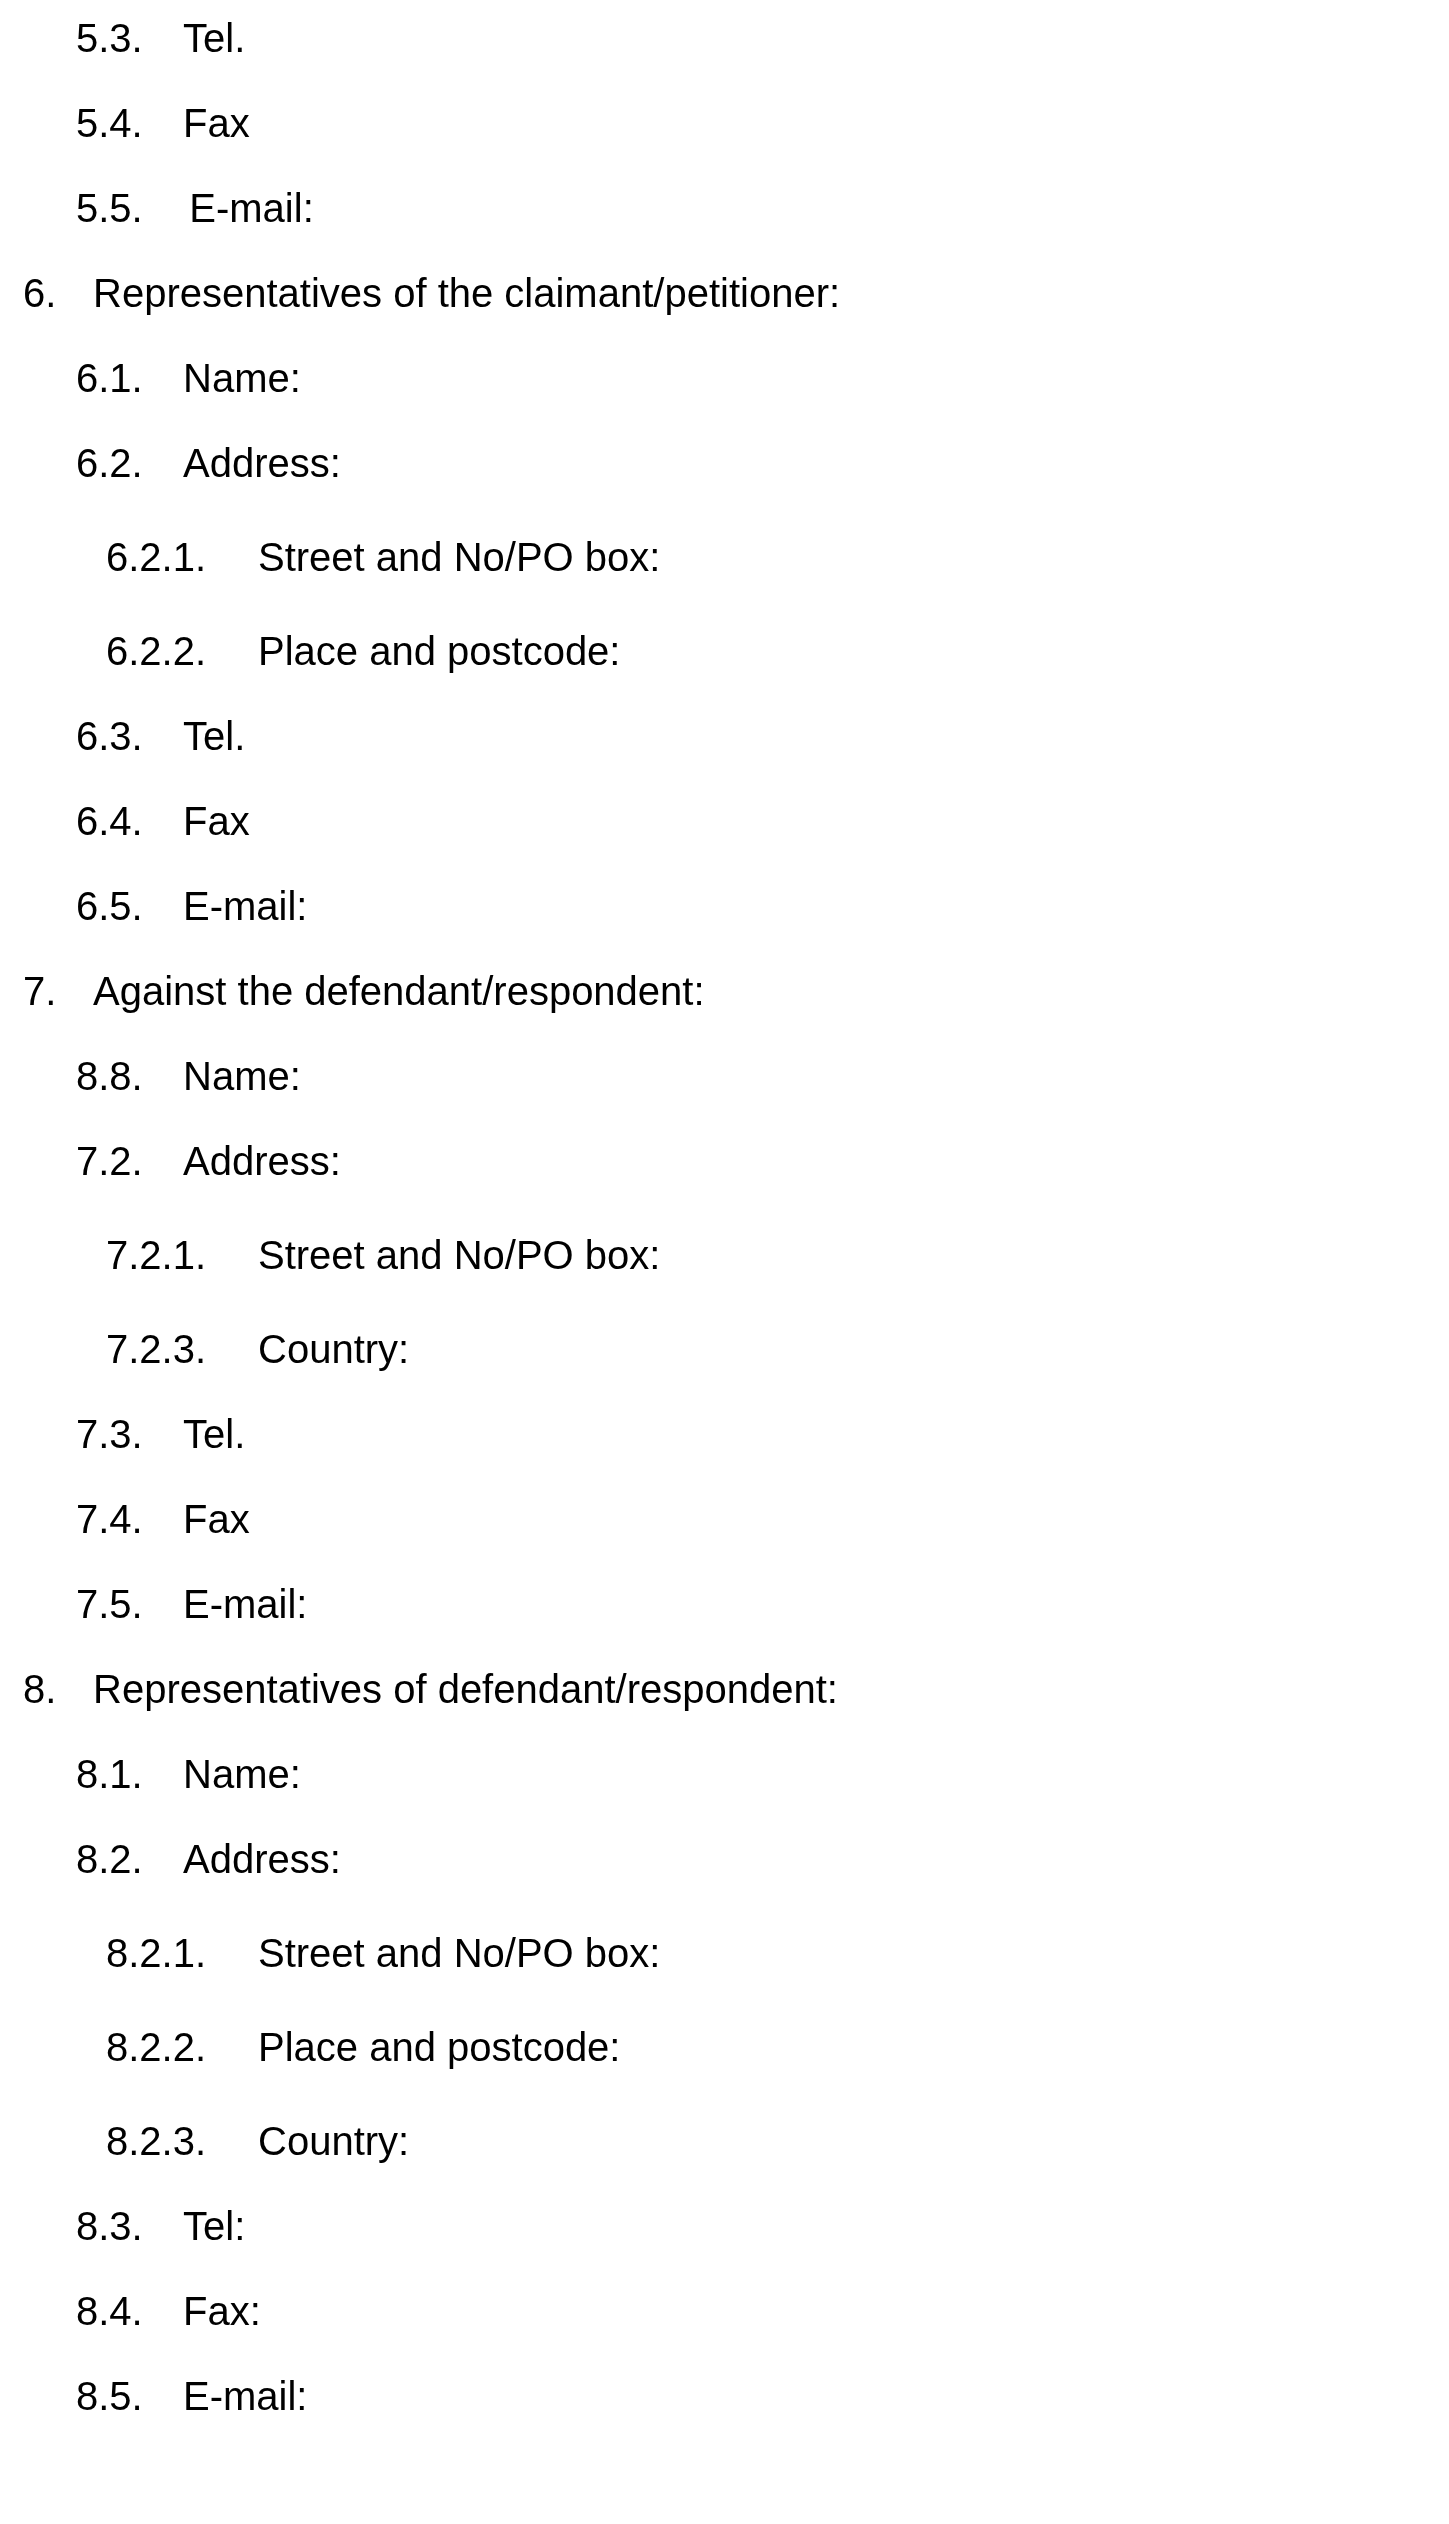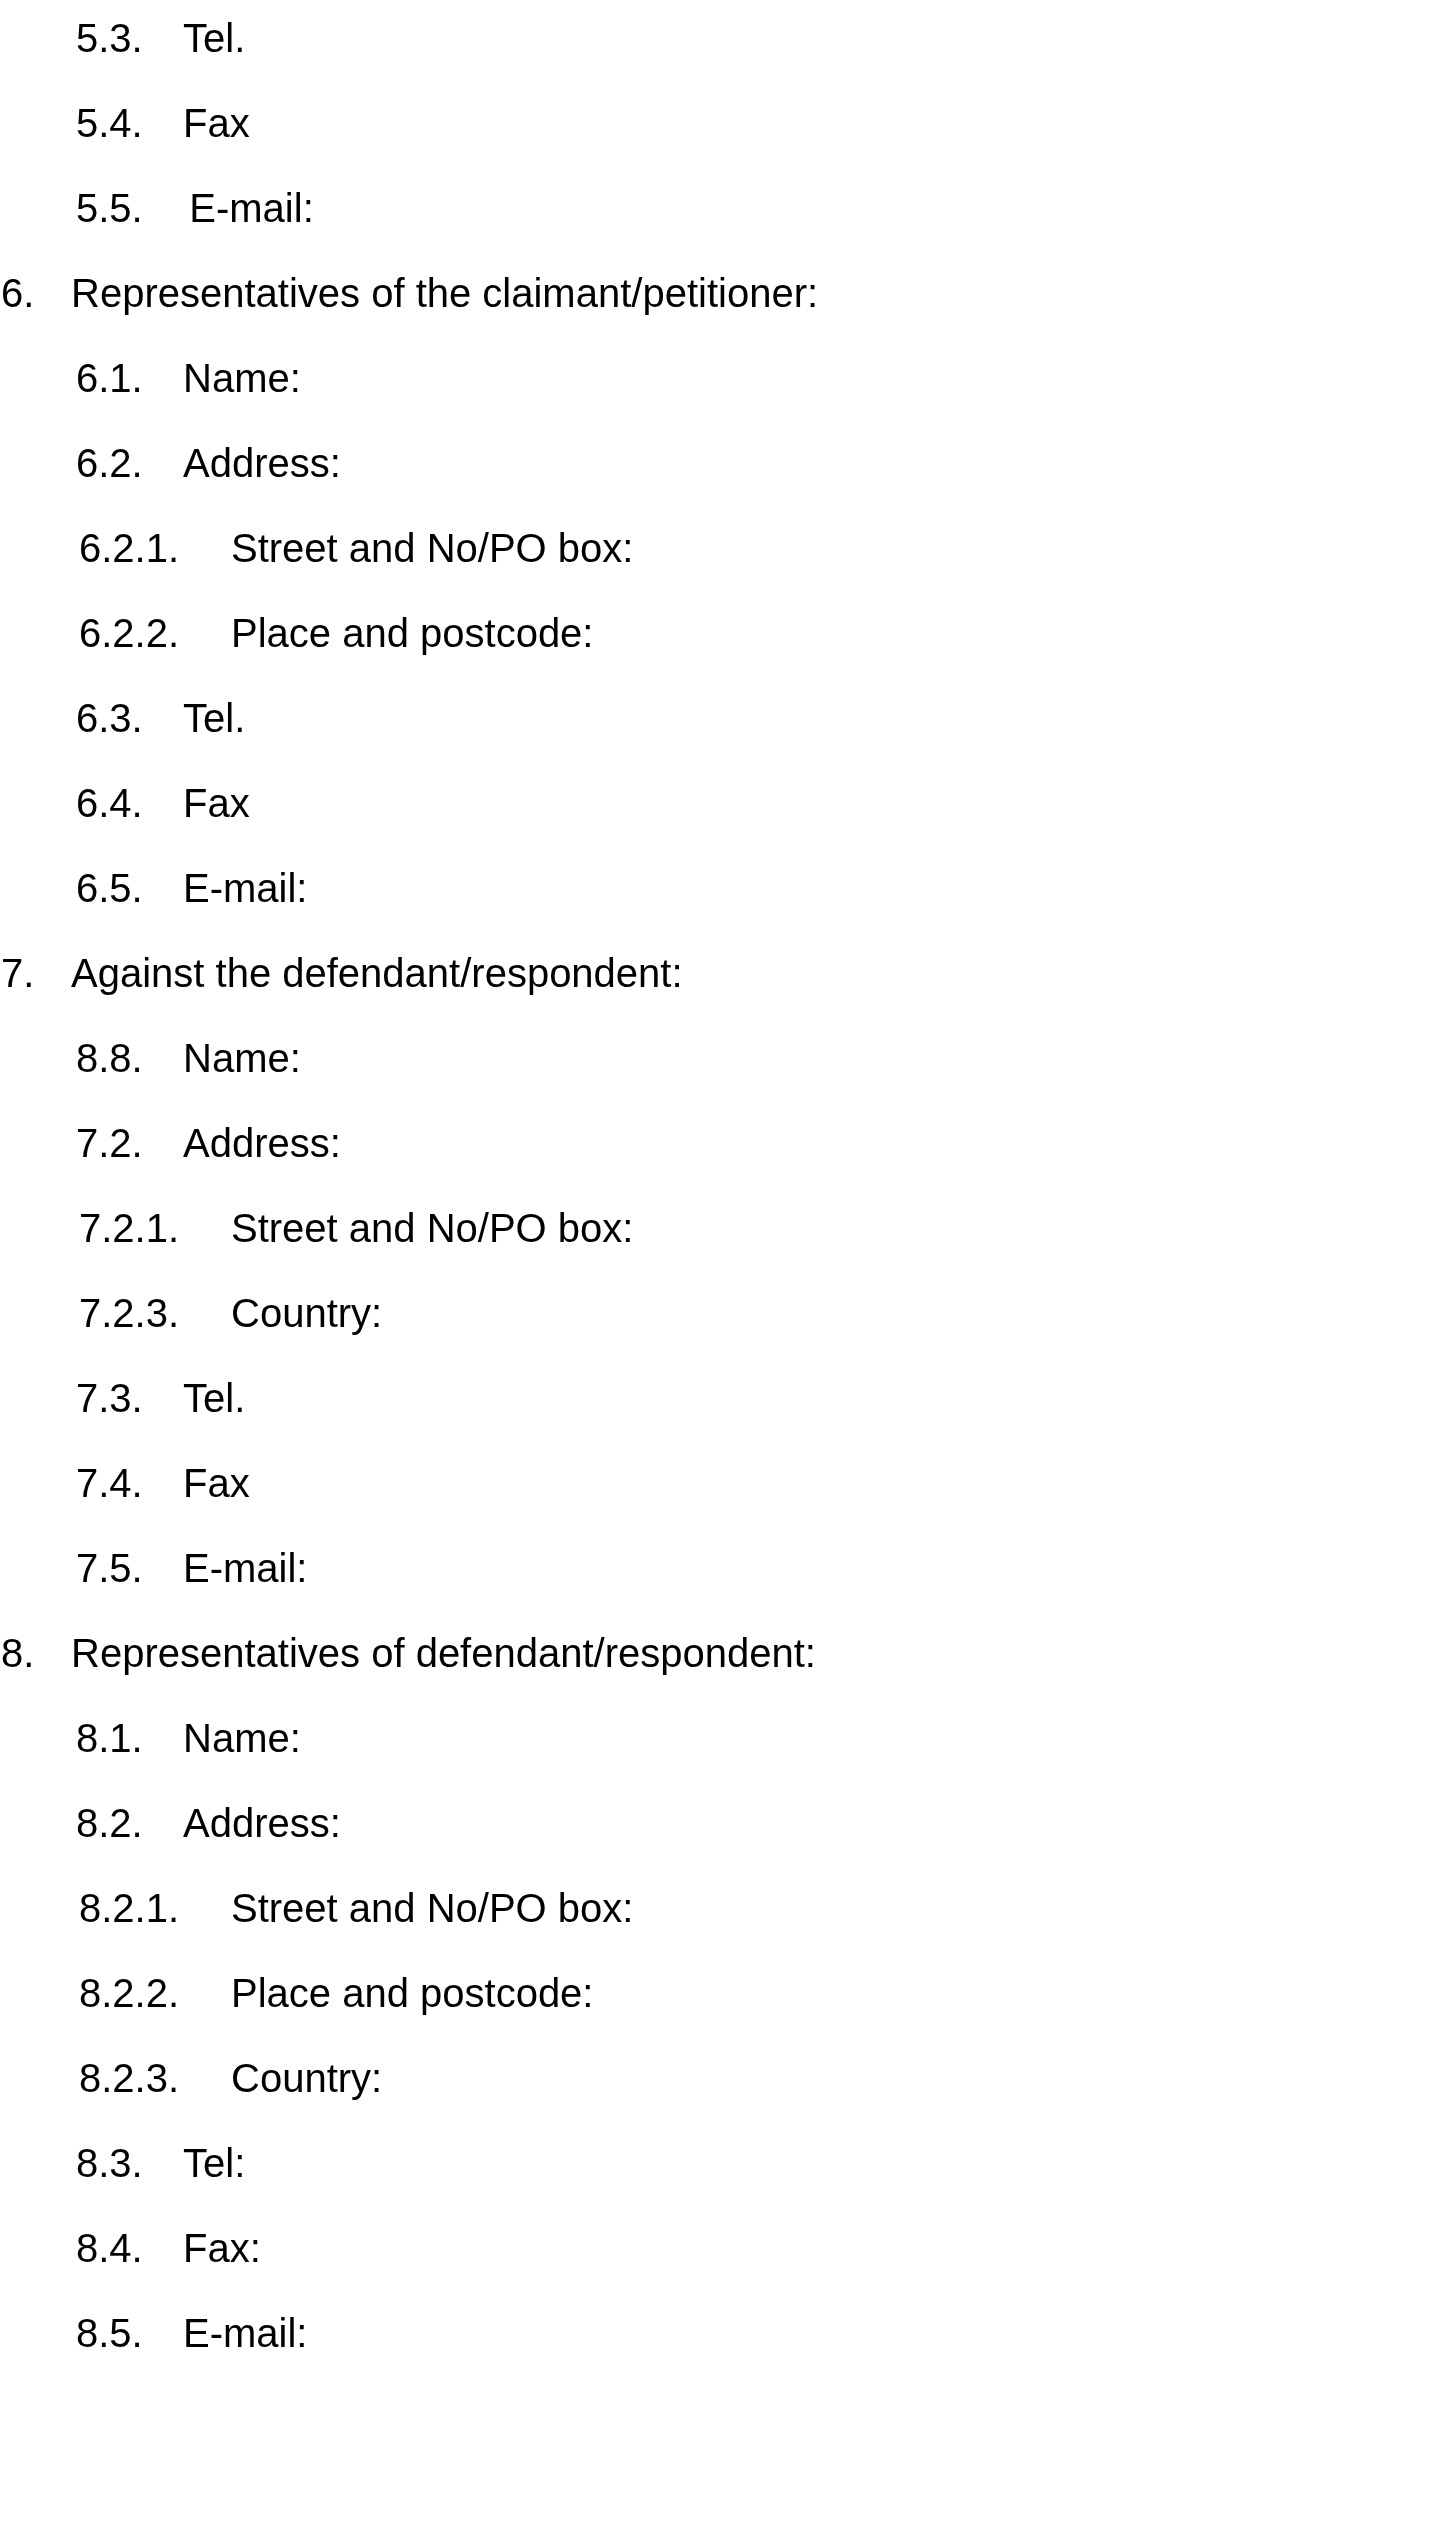--- a/index.html
+++ b/index.html
@@ -19,23 +19,23 @@
   #doc {
     padding-top: 18px;
   }
   .row {
     box-sizing: border-box;
     height: 85px;
     font-size: 40px;
     line-height: 41px;
     white-space: pre;
   }
-  .lv1 { padding-left: 1px; }
+  .lv1 { padding-left: 23px; }
   .lv2 { padding-left: 76px; }
-  .lv3 { padding-left: 79px; }
+  .lv3 { padding-left: 106px; margin-top: 9px; }
   .num {
     display: inline-block;
     vertical-align: top;
   }
   .lv1 .num { width: 70px; }
   .lv2 .num { width: 107px; }
   .lv3 .num { width: 152px; }
   .label {
     display: inline-block;
     vertical-align: top;

